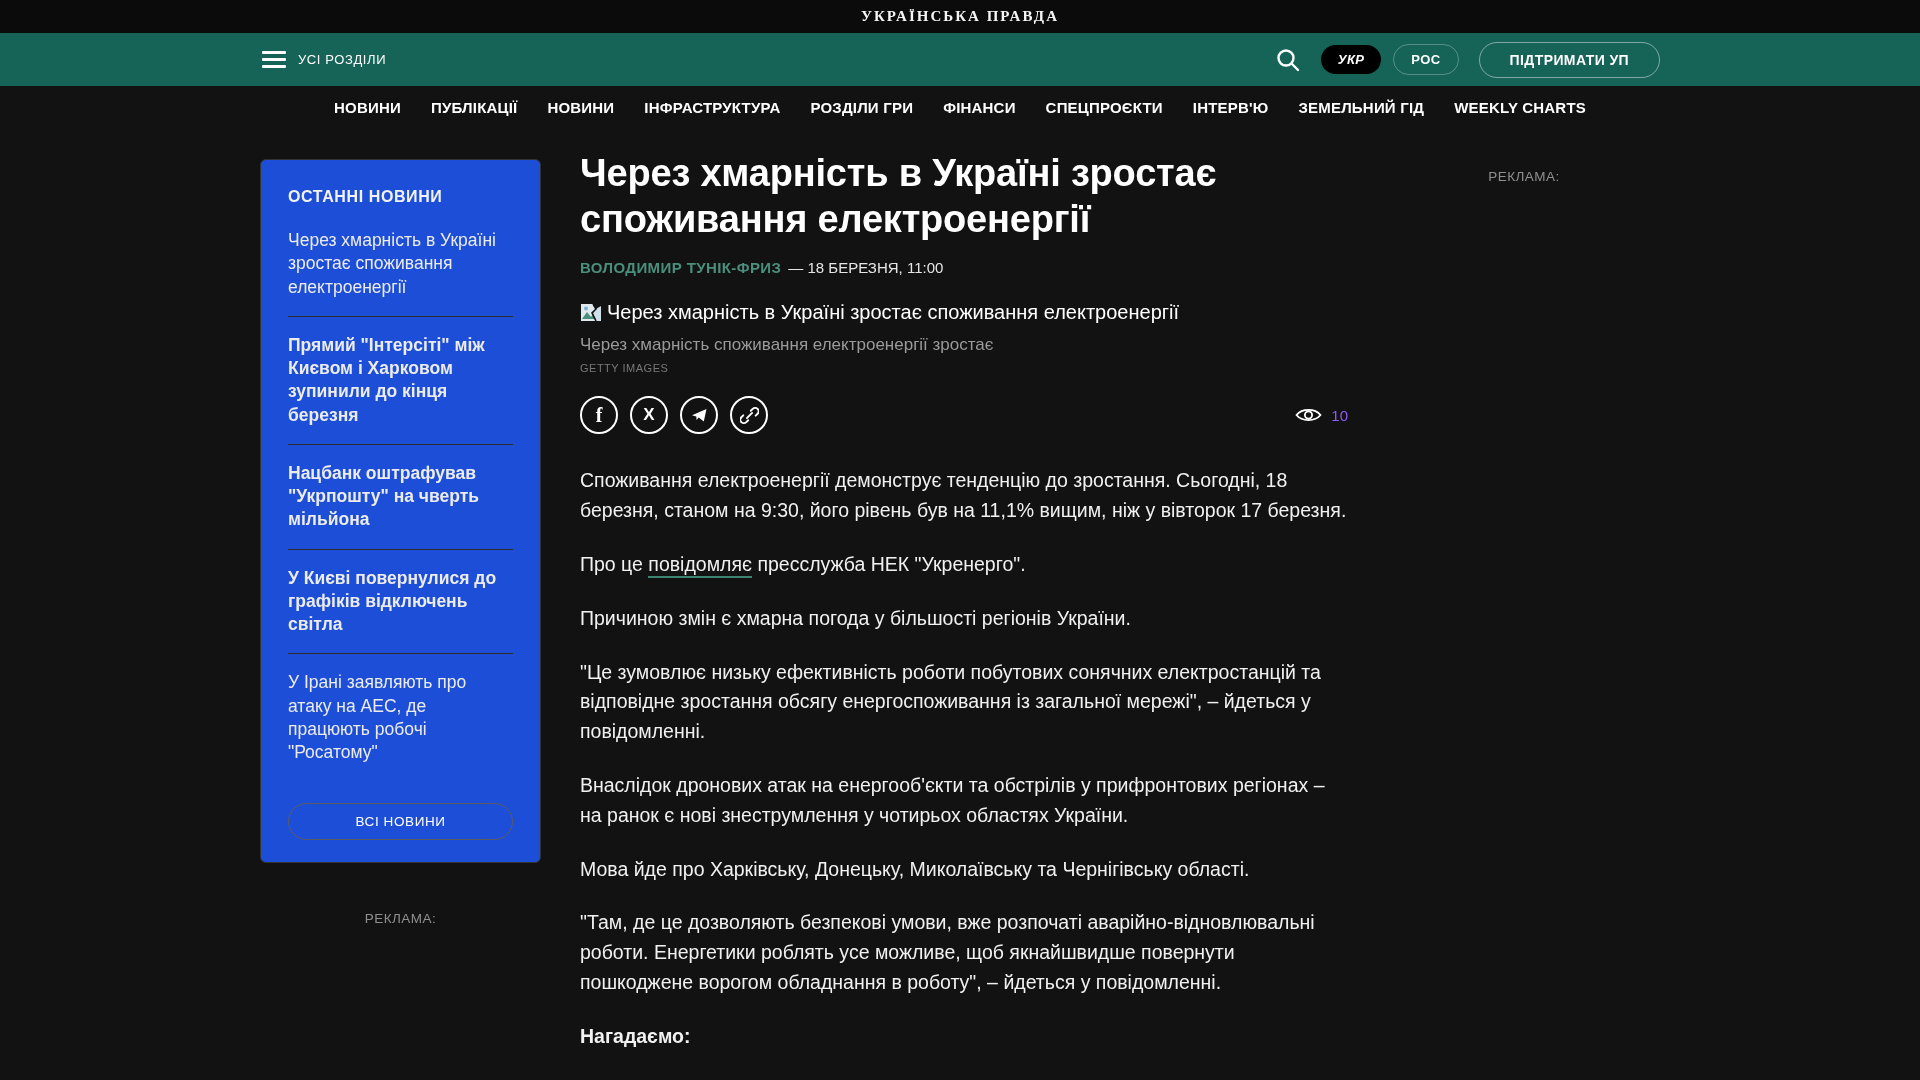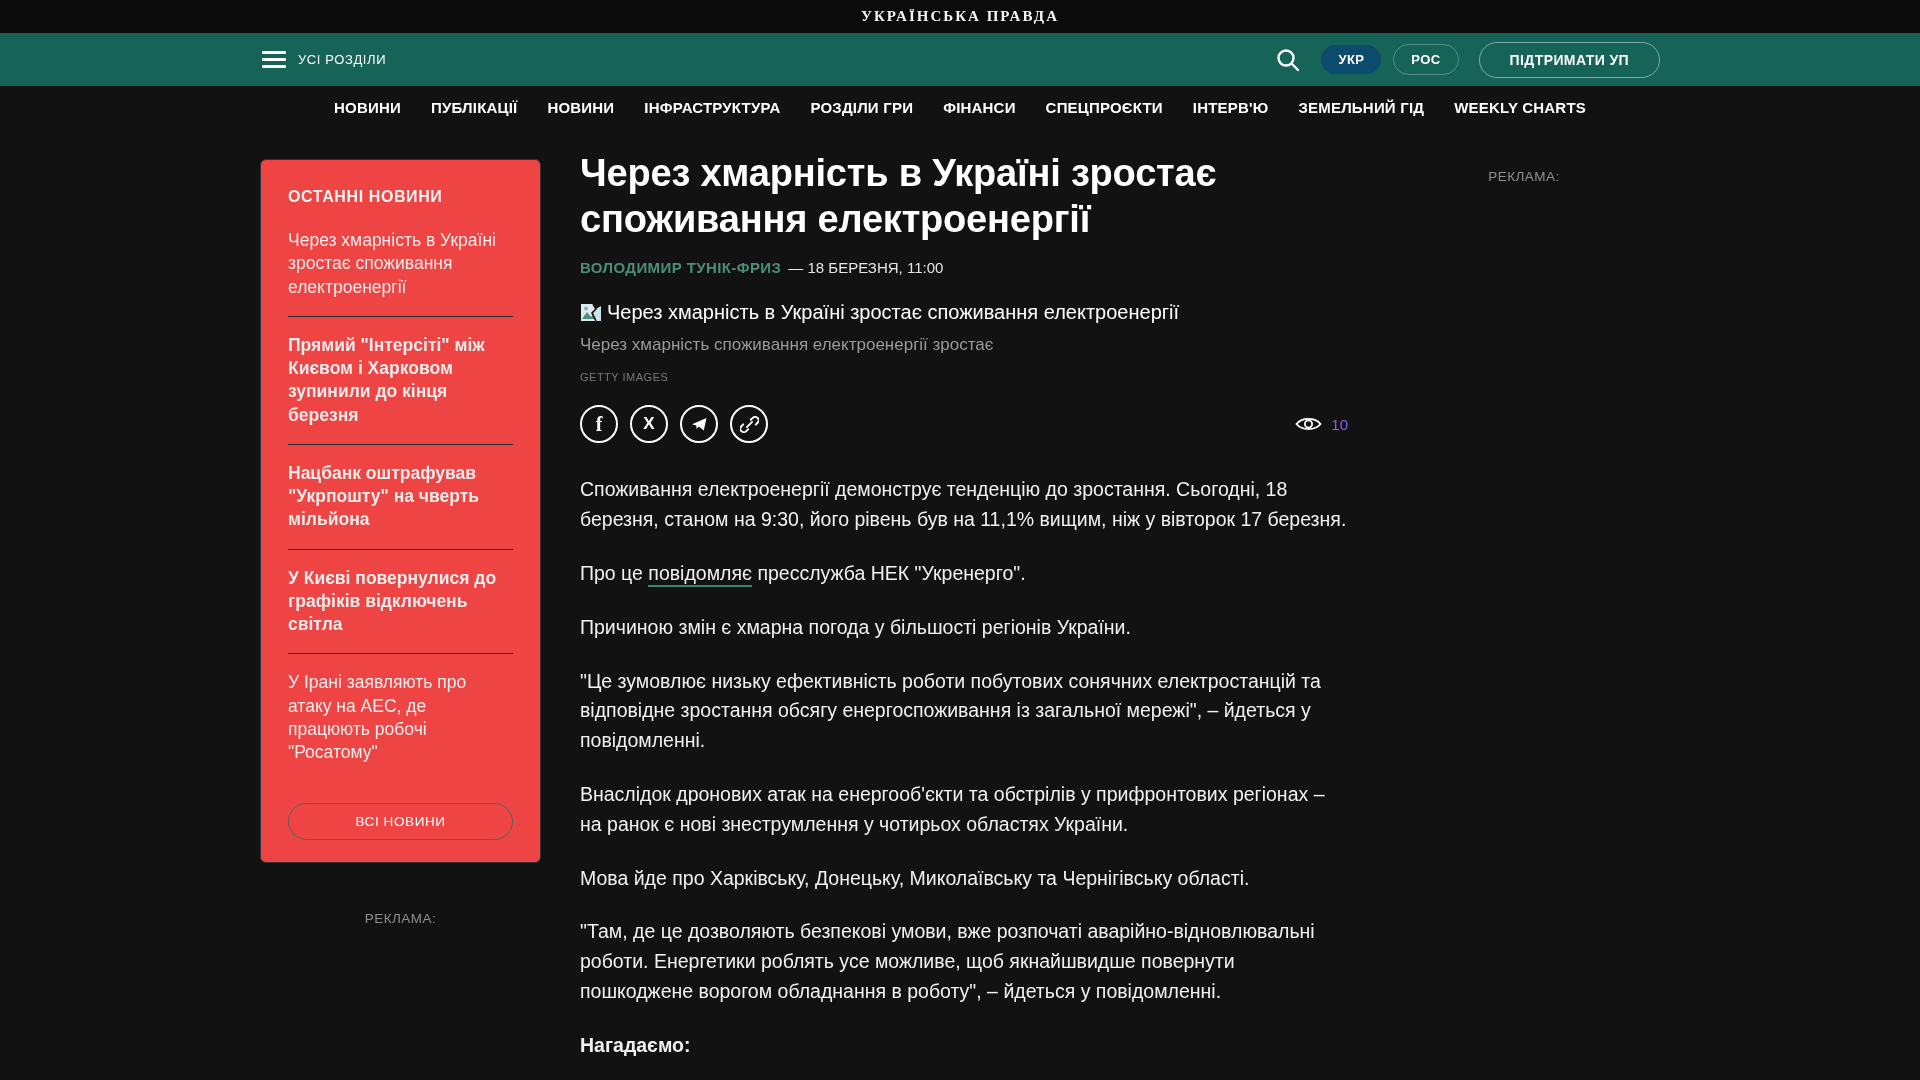--- a/index.html
+++ b/index.html
@@ -25,37 +25,37 @@
   .hamburger span { display:block; height:3.2px; background:#fff; border-radius:1px; }
   .menu-label { font-size:13px; font-weight:400; letter-spacing:.6px; color:#fff; }
   .site-logo {
     position:absolute; left:50%; transform:translateX(-50%);
     font-family:"Liberation Serif", serif; font-weight:700; font-size:31px;
     letter-spacing:1px; color:#fff; white-space:nowrap;
   }
   .header-right { position:absolute; right:260px; display:flex; align-items:center; gap:12px; }
   .search-btn { width:30px; height:30px; display:flex; align-items:center; justify-content:center; cursor:pointer; margin-right:6px; }
   .lang-pill { font-size:13px; font-weight:700; letter-spacing:.4px; padding:7px 17px; border-radius:16px; color:#fff; cursor:pointer; }
-  .lang-pill.active { background:#0c4a6e; }
+  .lang-pill.active { background:#000000;font-style:italic; }
   .lang-pill.inactive { border:1px solid rgba(255,255,255,.28); }
   .support-btn {
     border:1px solid rgba(255,255,255,.45); border-radius:19px; padding:9px 30px;
     font-size:14px; font-weight:700; letter-spacing:.4px; color:#fff; cursor:pointer; margin-left:8px;
   }
 
   
   .main-nav { height:43px; display:flex; align-items:center; justify-content:center; gap:30px; }
   .nav-link { font-size:15px; font-weight:700; letter-spacing:.2px; color:#fff; white-space:nowrap; }
 
   
   .content { position:relative; width:1400px; margin:0 auto; }
 
   
   .sidebar { position:absolute; left:0; top:30px; width:281px; }
-  .side-box { border:1px solid #333; border-radius:6px; background:#ef4444; padding:28px 27px 22px; }
+  .side-box { border:1px solid #333; border-radius:6px; background:#1d4ed8; padding:28px 27px 22px; }
   .side-title { font-size:16px; font-weight:700; letter-spacing:.6px; margin-bottom:6px; }
   .side-item { font-size:17.5px; line-height:1.33; padding:17px 0; color:#ececec; cursor:pointer; }
   .side-item + .side-item { border-top:1px solid #2c2c2c; }
   .side-item.bold { font-weight:700; }
   .all-news-btn {
     margin-top:21px; height:37px; border:1px solid #5c5c5c; border-radius:19px;
     display:flex; align-items:center; justify-content:center;
     font-size:13.5px; font-weight:400; letter-spacing:.6px; color:#fff; cursor:pointer;
   }
   .side-ad { margin-top:48px; text-align:center; font-size:13.5px; letter-spacing:.5px; color:#8f8f8f; }
@@ -66,21 +66,21 @@
 
   
   .article { position:absolute; left:320px; top:22px; width:768px; }
   .article-title { font-size:38px; font-weight:700; line-height:1.2; letter-spacing:-.2px; width:690px; color:#fff; }
   .byline { margin-top:17px; font-size:15px; display:flex; gap:7px; align-items:baseline; }
   .author { color:#4a8f7c; font-weight:700; letter-spacing:.4px; }
   .byline-date { color:#e6e6e6; }
 
   .alt-row { margin-top:25px; display:flex; align-items:center; gap:5px; font-size:20px; color:#fff; }
   .img-caption { margin-top:11px; font-size:17px; color:#9a9a9a; }
-  .img-credit { margin-top:16px; font-size:11px; letter-spacing:.5px; color:#787878; }
+  .img-credit { margin-top:7px; font-size:11px; letter-spacing:.5px; color:#787878; }
 
   .share-row { margin-top:22px; display:flex; align-items:center; gap:12px; }
   .share-btn {
     width:38px; height:38px; border:2px solid #fff; border-radius:50%;
     display:flex; align-items:center; justify-content:center; cursor:pointer;
     font-weight:700; font-size:17px; color:#fff;
   }
   .views { margin-left:auto; display:flex; align-items:center; gap:9px; font-size:15px; color:#8b5cf6; }
 
   .article-body { margin-top:32px; }

